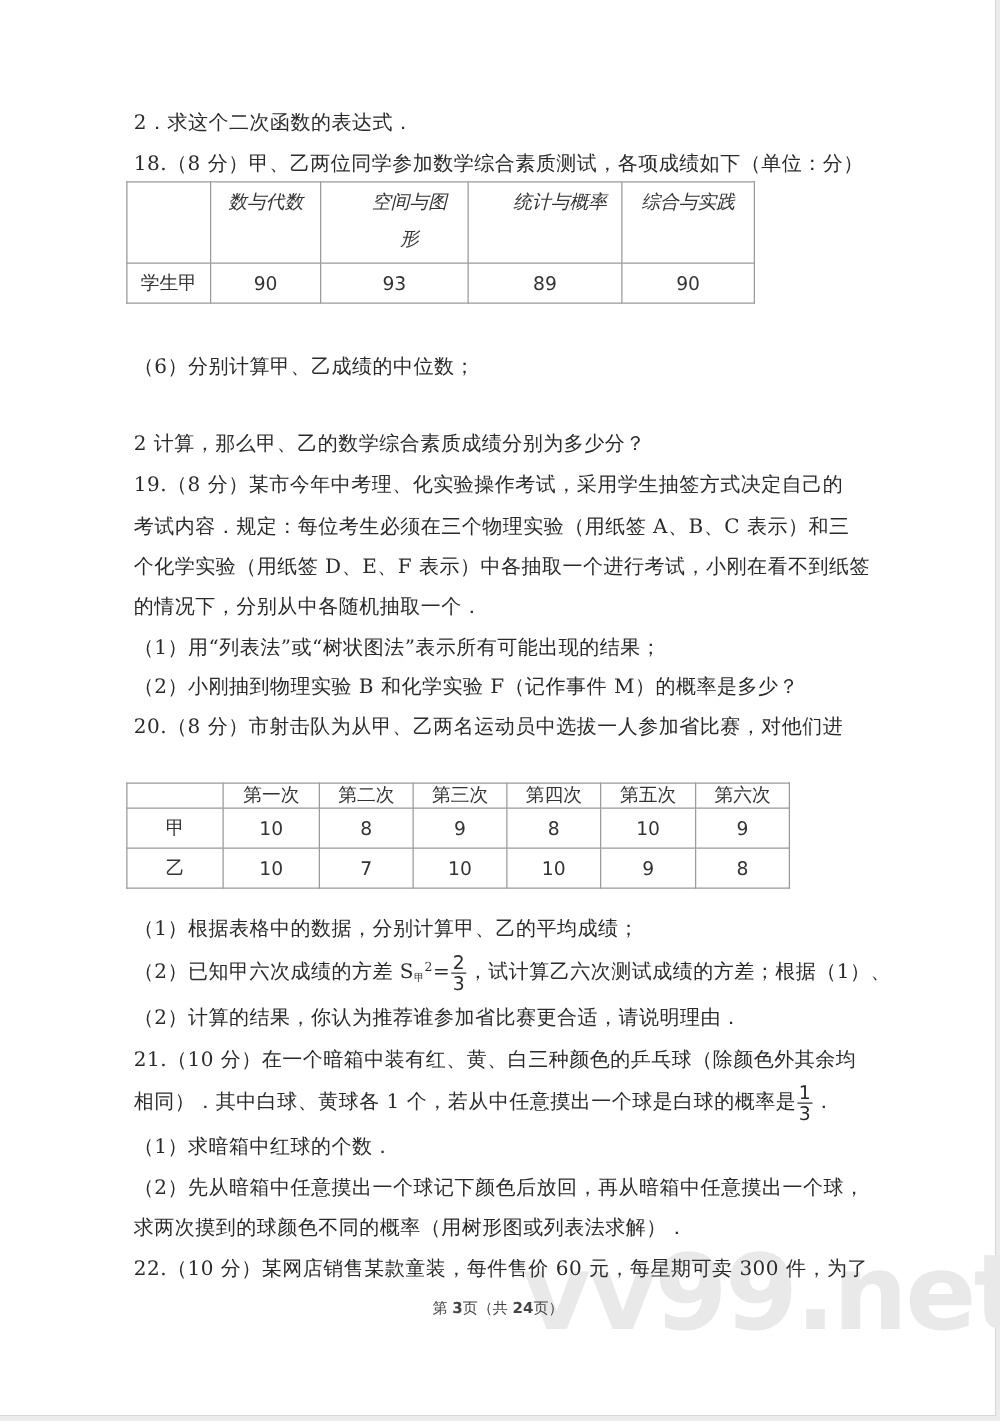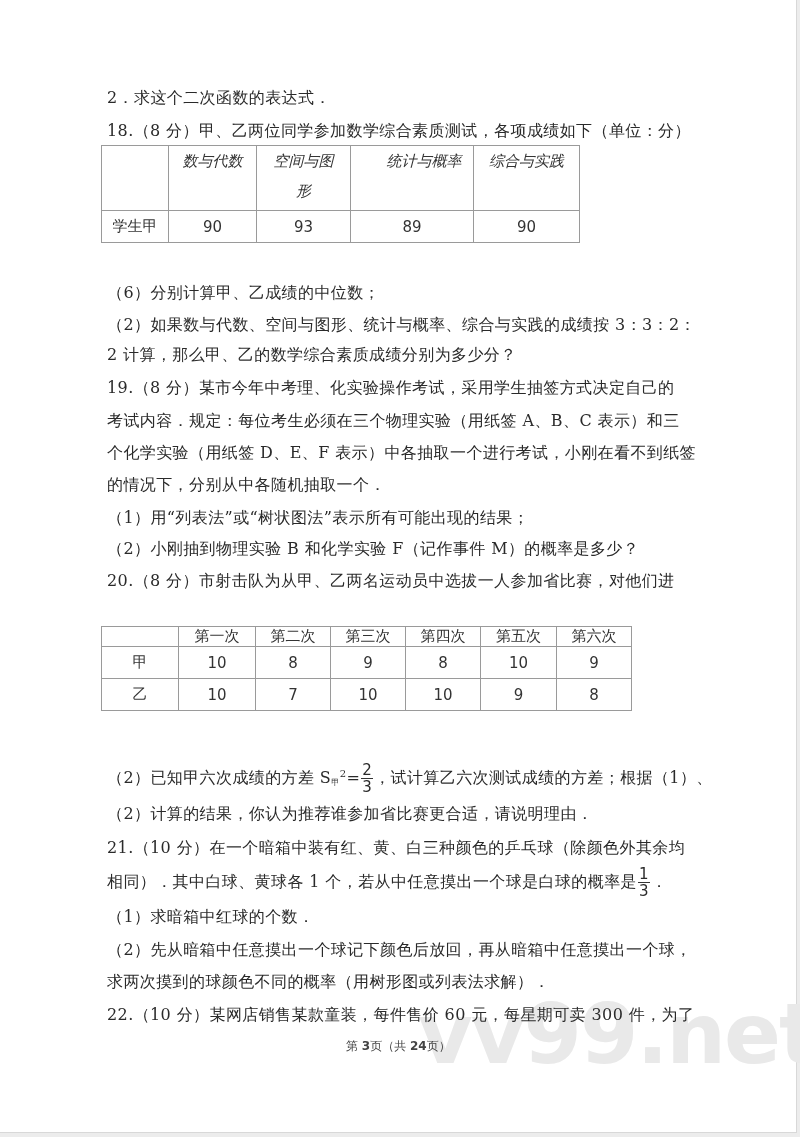--- a/index.html
+++ b/index.html
@@ -66,36 +66,35 @@
 
   <div class="line fg" style="top:121px;">
     <span>18.</span><span>（8 分）甲、乙两位同学参加数学综合素质测试，各项成绩如下（单位：分）</span>
   </div>
 
   <table class="grid fg" style="left:101px; top:145px;">
     <tbody>
         <tr style="height:65px;">
       <td class="hdr" style="width:66px;"></td>
       <td class="hdr" style="width:87px;">数与代数</td>
-      <td class="hdr" style="width:93px;"><span>空间与图</span><br><span>形</span></td>
+      <td class="hdr" style="width:93px;padding-left:24px;"><span>空间与图</span><br><span>形</span></td>
       <td class="hdr" style="width:98px;padding-left:24px;">统计与概率</td>
       <td class="hdr" style="width:105px;">综合与实践</td>
     </tr>
     <tr style="height:32px;">
       <td>学生甲</td>
       <td class="val">90</td>
       <td class="val">93</td>
       <td class="val">89</td>
       <td class="val">90</td>
     </tr>
   </tbody>
     </table>
 
   <div class="line fg" style="top:283px;">（6）分别计算甲、乙成绩的中位数；</div>
-  <div class="line fg" style="top:315px;">（2）如果数与代数、空间与图形、统计与概率、综合与实践的成绩按 3：3：2：</div>
   <div class="line fg" style="top:345px;">2 计算，那么甲、乙的数学综合素质成绩分别为多少分？</div>
 
   <div class="line fg" style="top:378px;">19.（8 分）某市今年中考理、化实验操作考试，采用学生抽签方式决定自己的</div>
   <div class="line fg" style="top:443px;">个化学实验（用纸签 D、E、F 表示）中各抽取一个进行考试，小刚在看不到纸签</div>
   <div class="line fg" style="top:411px;">考试内容．规定：每位考生必须在三个物理实验（用纸签 A、B、C 表示）和三</div>
   <div class="line fg" style="top:475px;">的情况下，分别从中各随机抽取一个．</div>
   <div class="line fg" style="top:508px;">（1）用“列表法”或“树状图法”表示所有可能出现的结果；</div>
   <div class="line fg" style="top:539px;">（2）小刚抽到物理实验 B 和化学实验 F（记作事件 M）的概率是多少？</div>
 
   <div class="line fg" style="top:571px;">20.（8 分）市射击队为从甲、乙两名运动员中选拔一人参加省比赛，对他们进</div>
@@ -125,20 +124,21 @@
       <td class="val">10</td>
       <td class="val">7</td>
       <td class="val">10</td>
       <td class="val">10</td>
       <td class="val">9</td>
       <td class="val">8</td>
     </tr>
   </tbody>
     </table>
 
+  <div class="line fg" style="top:733px;">（1）根据表格中的数据，分别计算甲、乙的平均成绩；</div>
   <div class="line fg" style="top:762px;">
     <span>（2）已知甲六次成绩的方差 S</span><span class="sub">甲</span><span class="sup">2</span><span>=</span><span class="frac"><span class="top">2</span><span>3</span></span><span>，试计算乙六次测试成绩的方差；根据（1）、</span>
   </div>
   <div class="line fg" style="top:804px;">（2）计算的结果，你认为推荐谁参加省比赛更合适，请说明理由．</div>
 
   <div class="line fg" style="top:838px;">21.（10 分）在一个暗箱中装有红、黄、白三种颜色的乒乓球（除颜色外其余均</div>
   <div class="line fg" style="top:866px;">
     <span>相同）．其中白球、黄球各 1 个，若从中任意摸出一个球是白球的概率是</span><span class="frac"><span class="top">1</span><span>3</span></span><span>．</span>
   </div>
   <div class="line fg" style="top:907px;">（1）求暗箱中红球的个数．</div>

